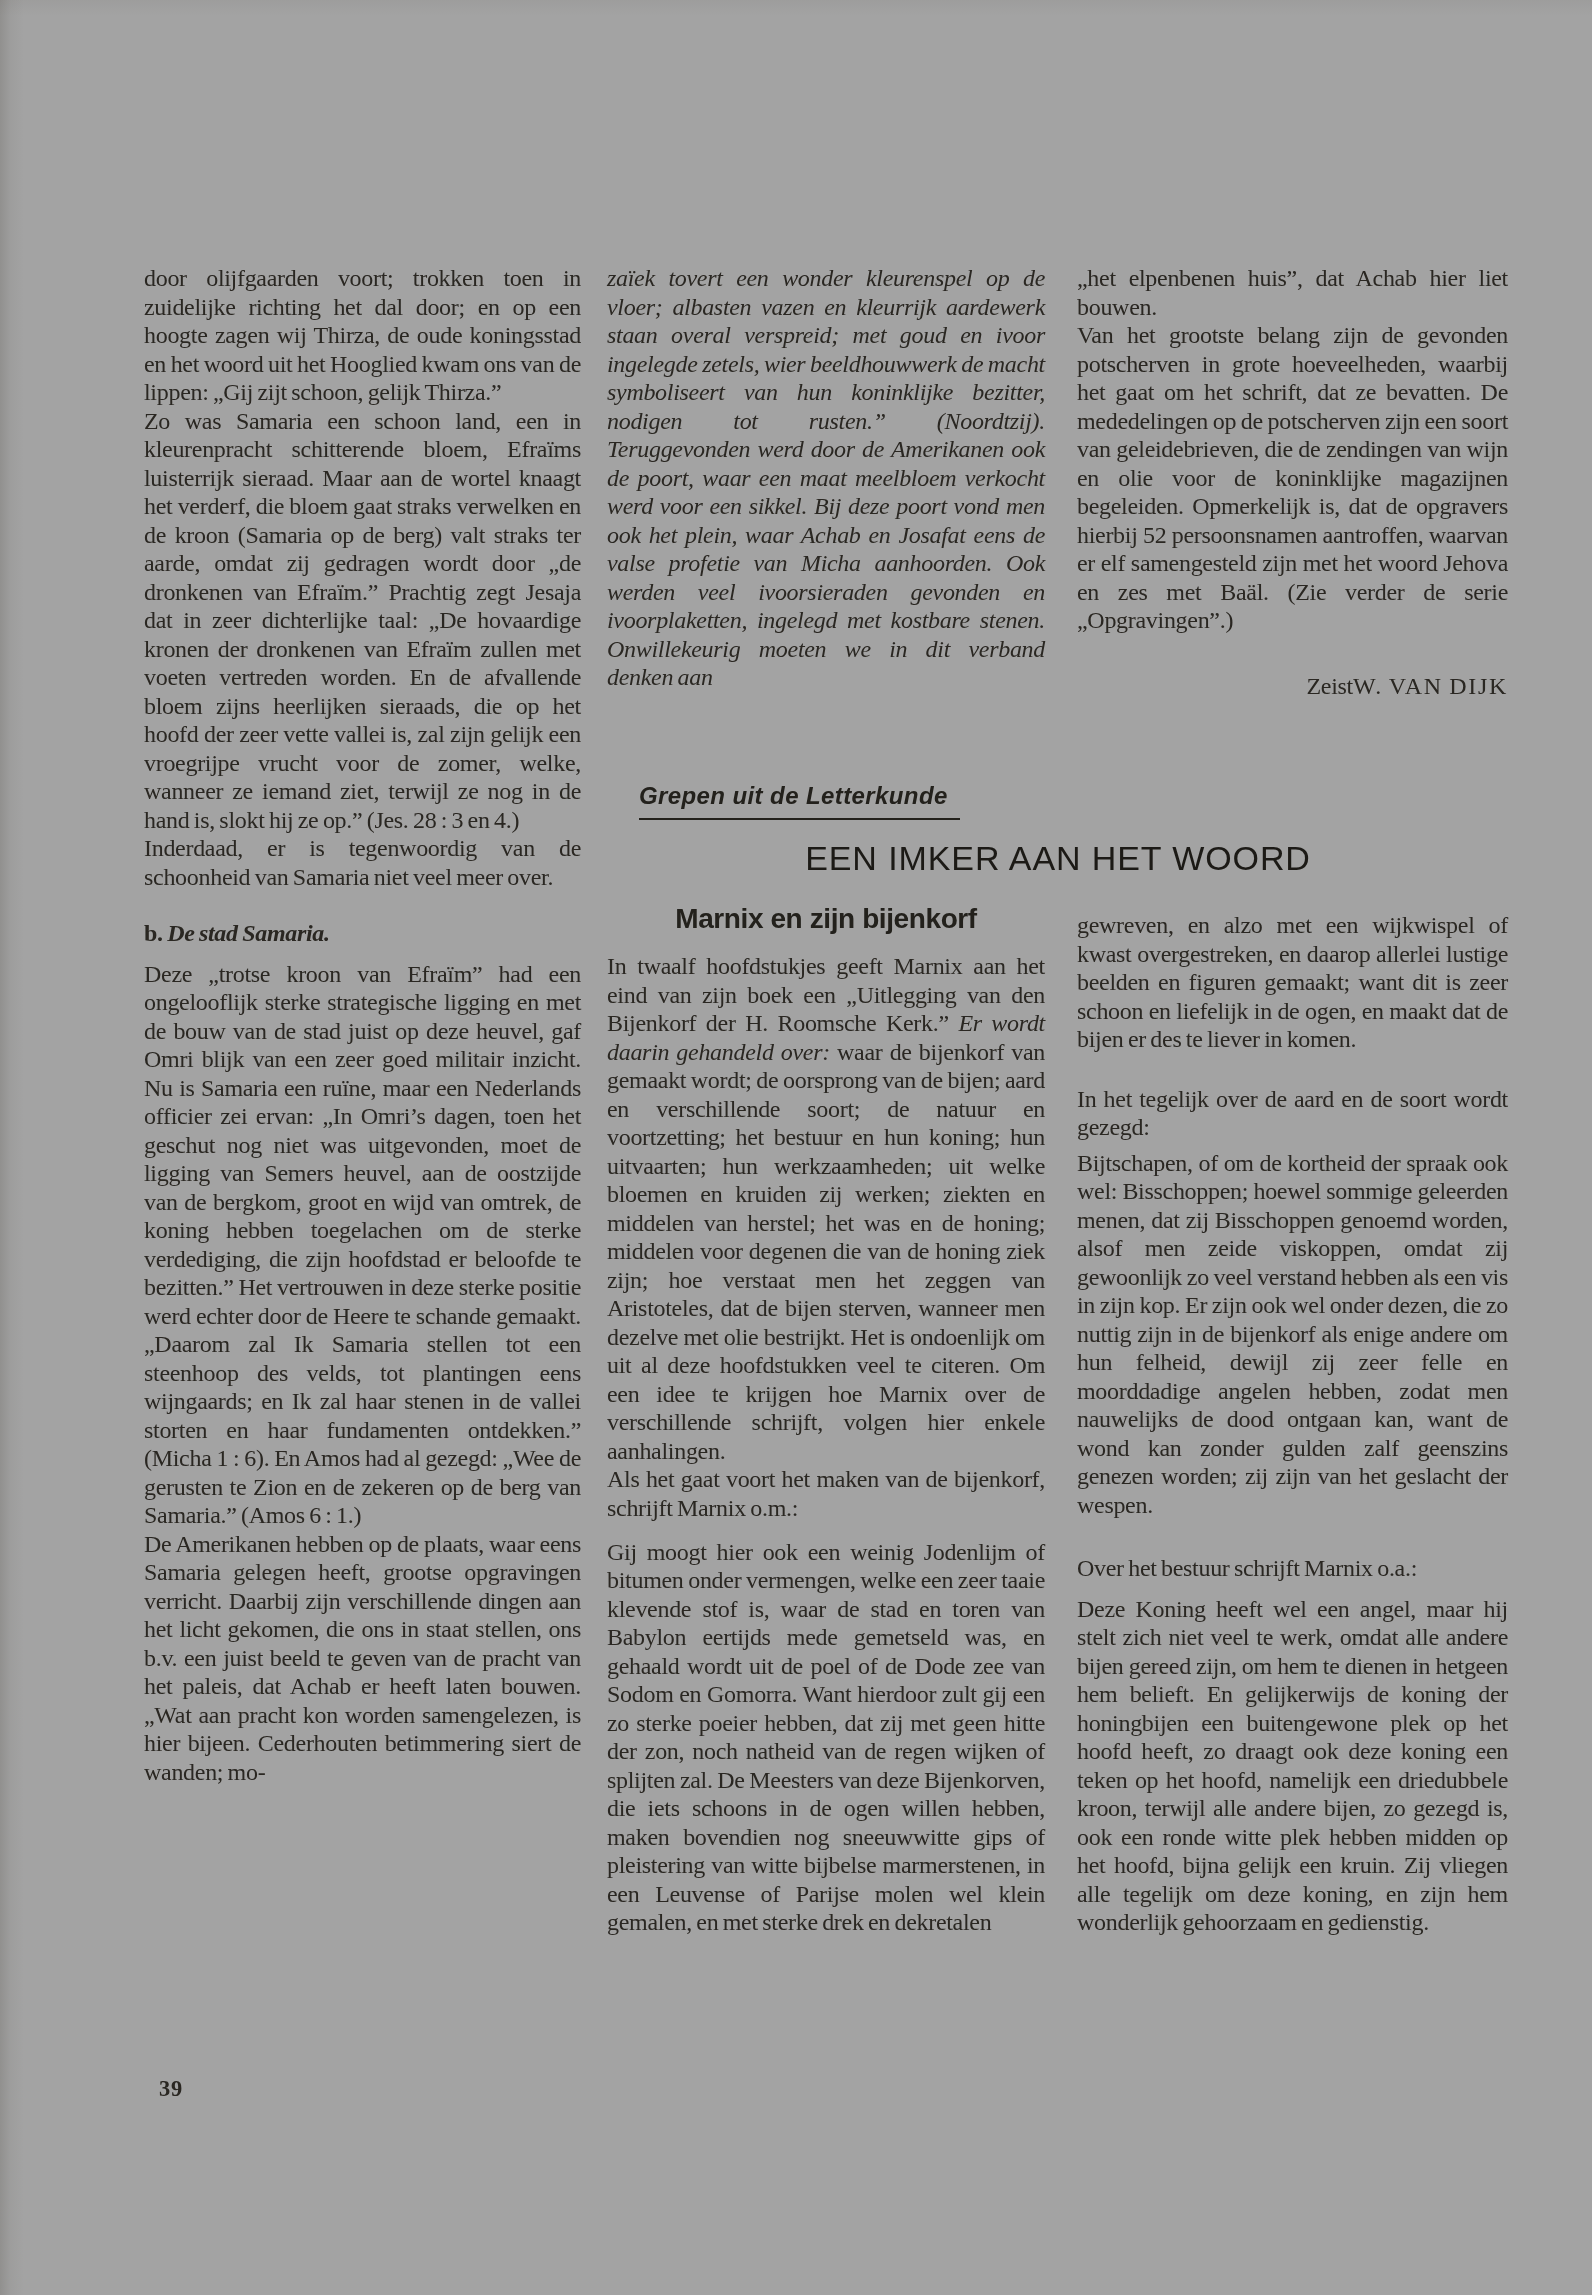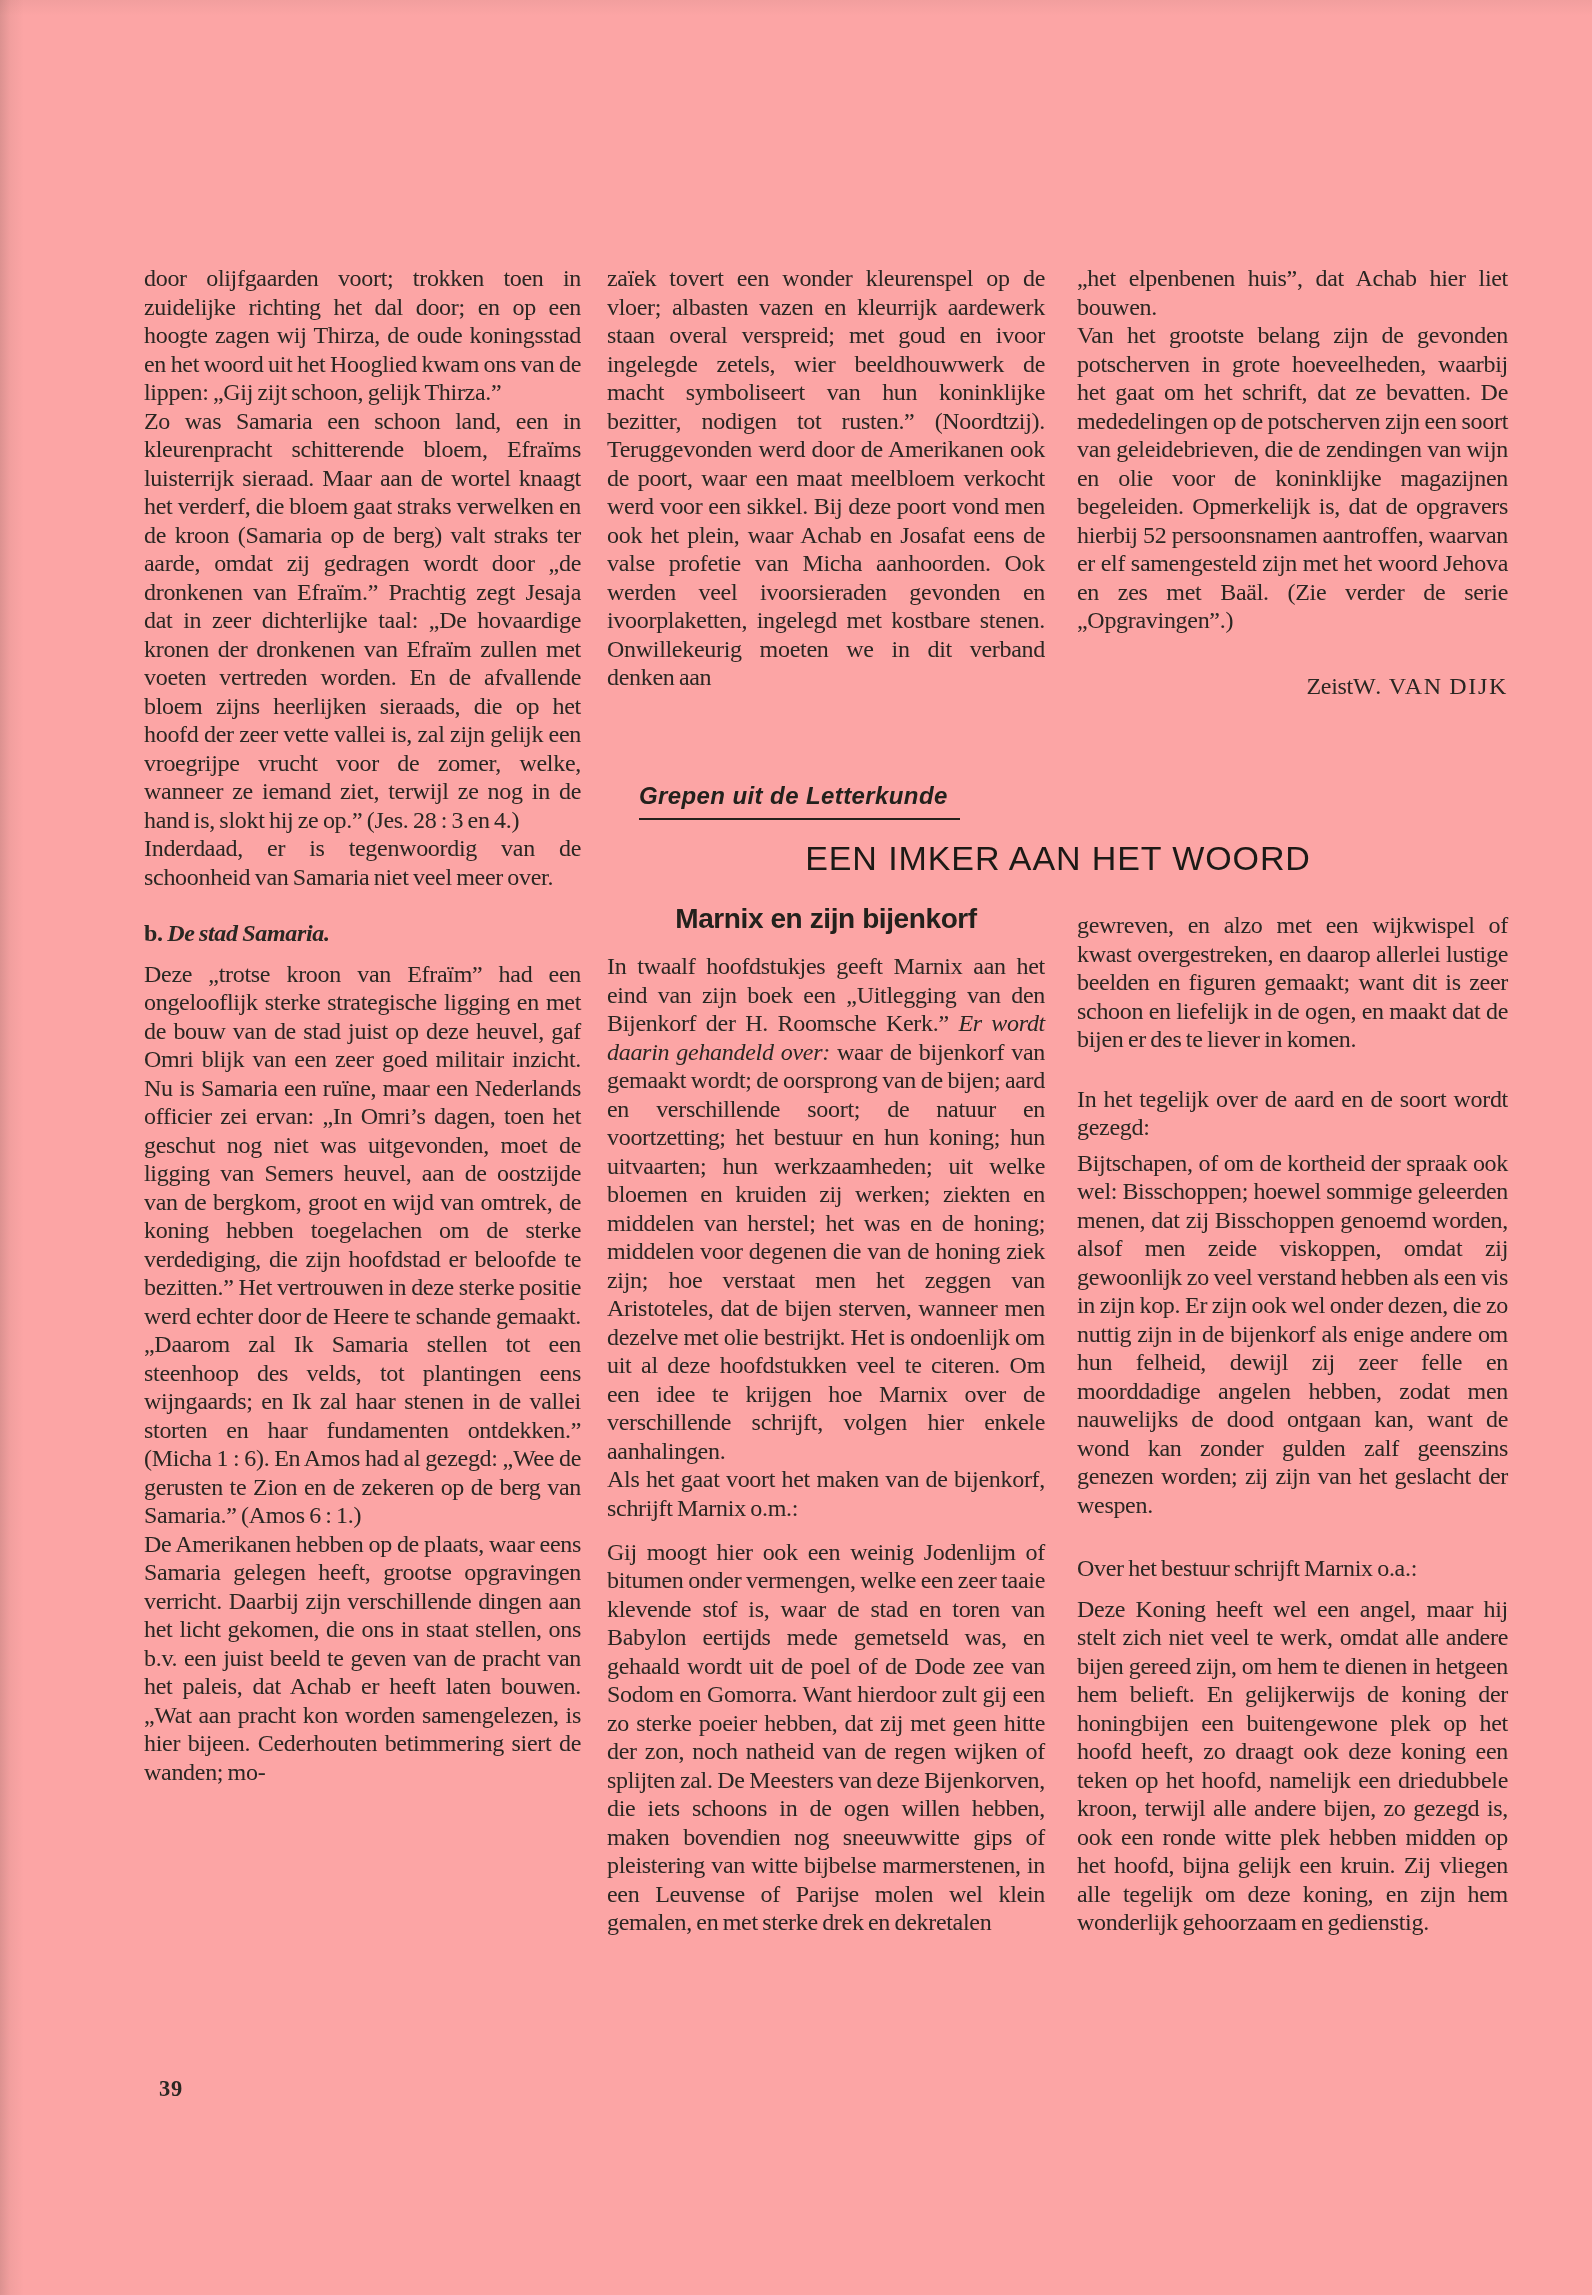--- a/index.html
+++ b/index.html
@@ -1,35 +1,35 @@
 <!DOCTYPE html>
 <html lang="nl" style="font-size:14px"><head>
 <meta charset="utf-8">
 <style>
   * { margin:0; padding:0; box-sizing:border-box; }
   html,body { background:#e8e7e3; }
   .page {
     position:relative; width:1592px; height:2295px;
-    background:#fca5a5;
+    background:#a3a3a3;
     font-family:"Liberation Serif", serif;
     color:#2a2722; overflow:hidden;
   }
   .page::before{
     content:""; position:absolute; inset:0; pointer-events:none;
     background:
       linear-gradient(to right, rgba(50,45,35,0.16), rgba(50,45,35,0.05) 10.4px, rgba(50,45,35,0) 24px),
       linear-gradient(to bottom, rgba(50,45,35,0.05), rgba(50,45,35,0) 15.5px);
   }
   .col {
     position:absolute; text-align:justify;
     font-size:24px; line-height:28.5px;
     letter-spacing:-0.3px; word-spacing:-1.3px;
   }
   #col-left      { left:144px;  top:264px; width:437px; }
-  #col-mid-top   { left:607px;  top:264px; width:438px; }
+  #col-mid-top   { left:607px;  top:264px; width:438px;font-style:italic; }
   #col-right-top { left:1077px; top:264px; width:431px; }
   #col-mid-bot   { left:607px;  top:952px; width:438px; }
   #col-right-bot { left:1077px; top:911px; width:431px; }
 
   .subhead { margin:28px 0 12px; font-style:italic;font-weight:bold; }
   .subhead .rm { font-style:normal; }
   .it { font-style:italic; }
   .mt18 { margin-top:15.5px; }
   .mt36 { margin-top:31px; }
   .mt8  { margin-top:7px; }

